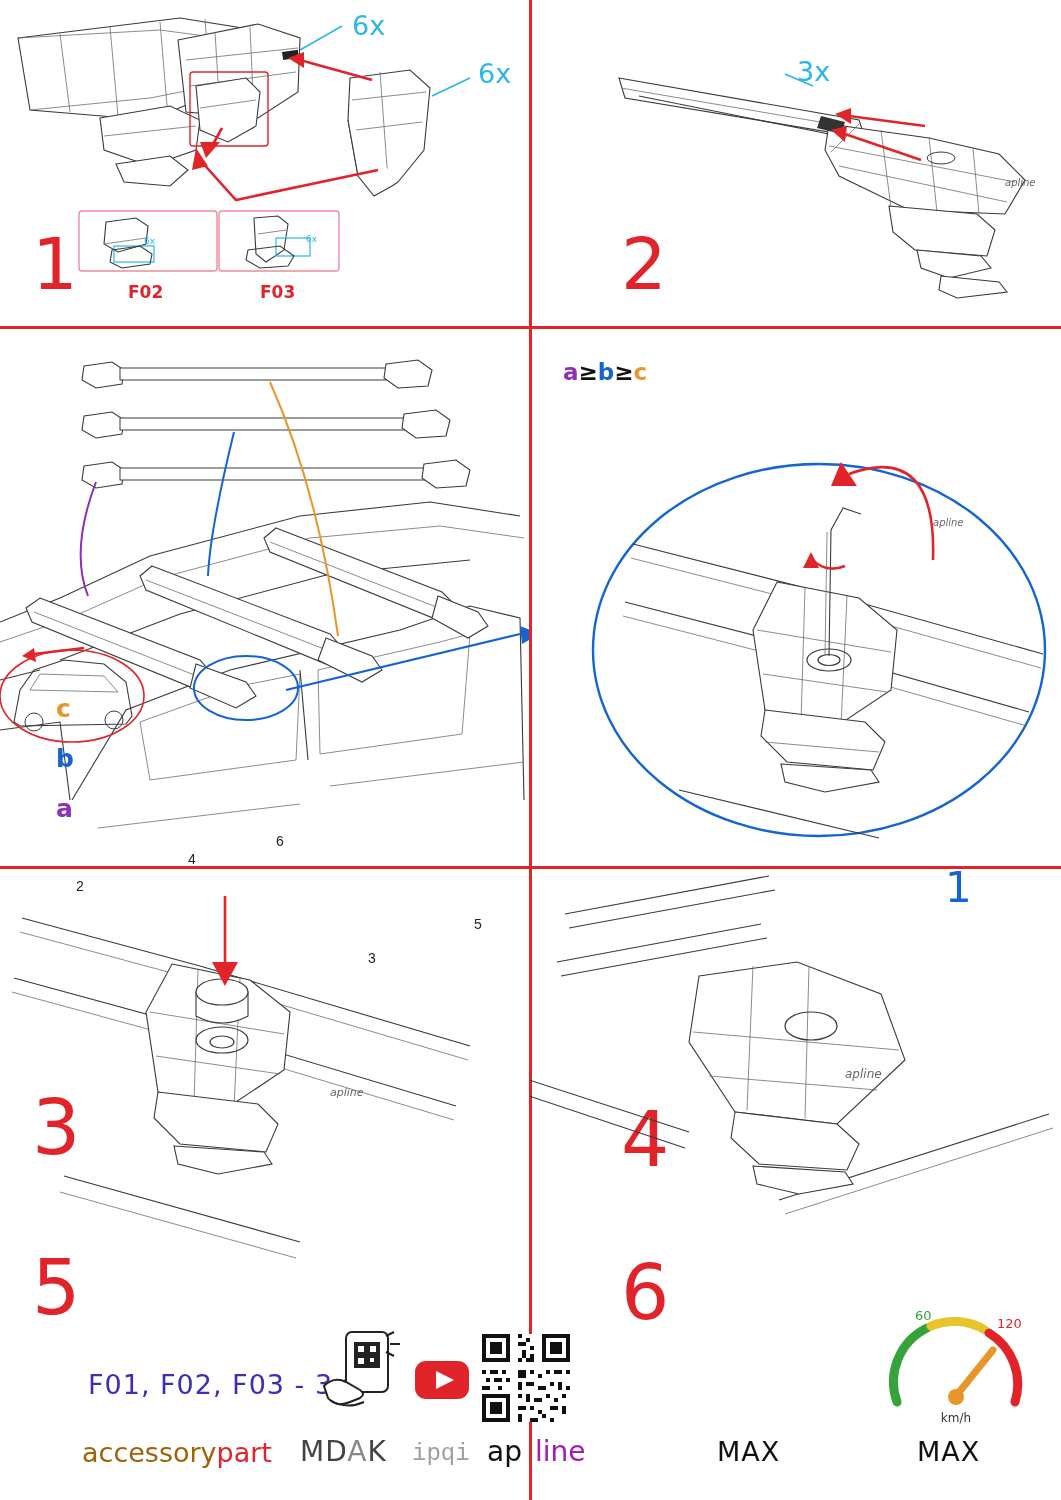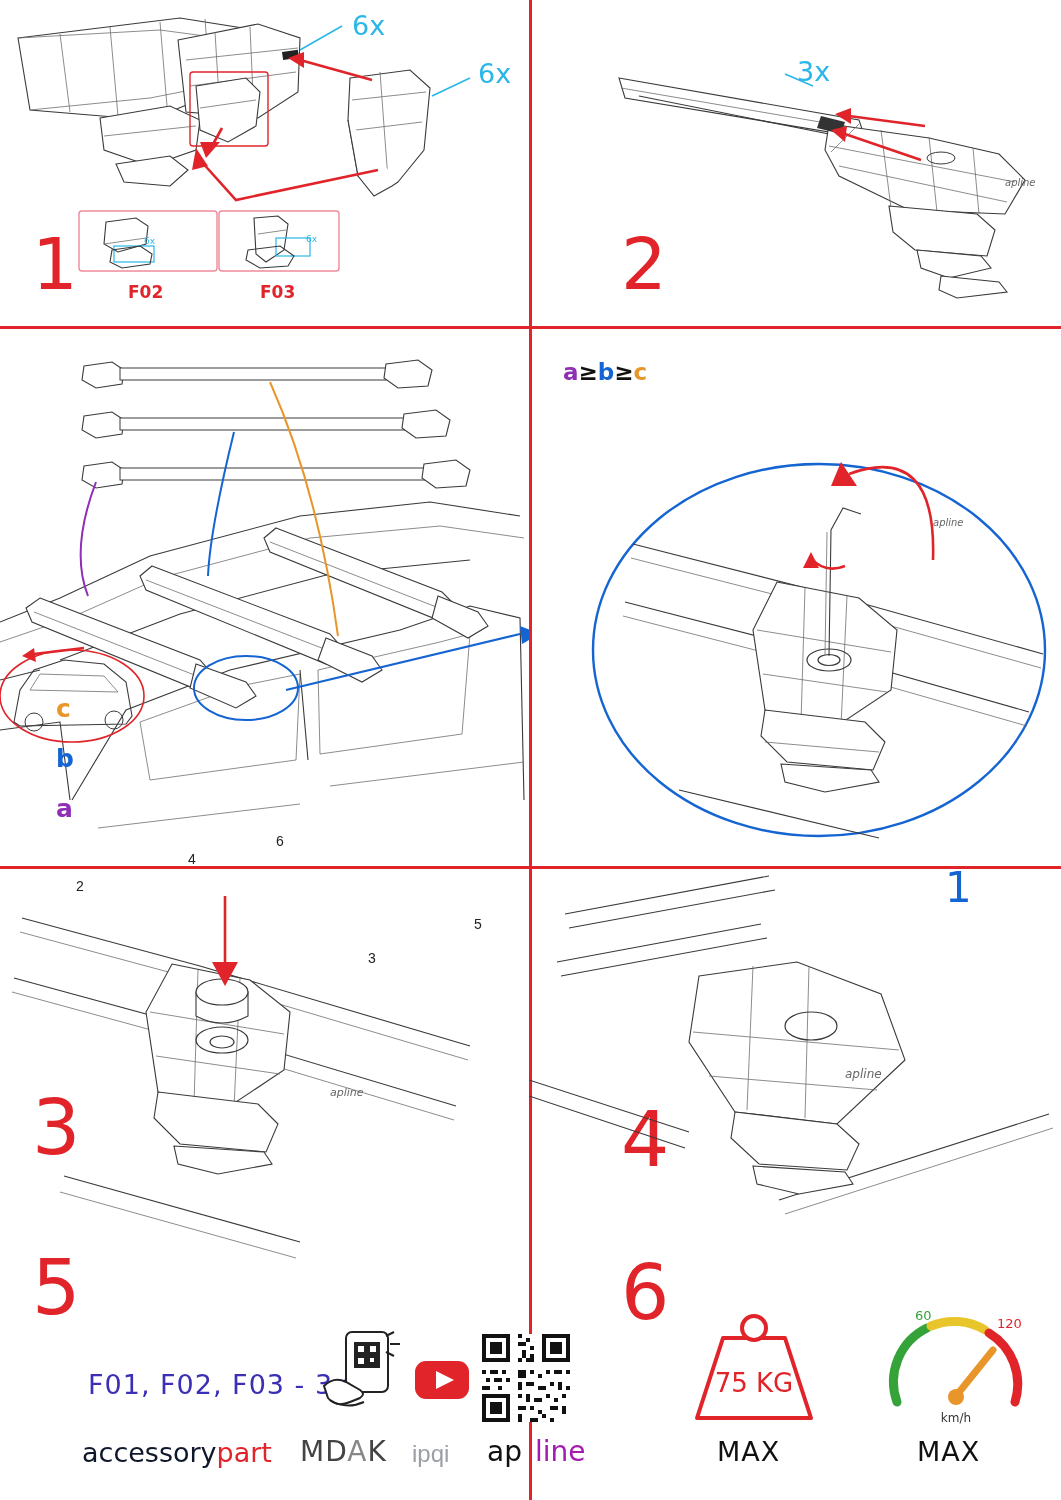--- a/index.html
+++ b/index.html
@@ -370,26 +370,26 @@
             <rect x="20" y="18" width="1" height="2"></rect>
           <rect x="9" y="20" width="1" height="2"></rect>
             <rect x="12" y="21" width="2" height="1"></rect>
             <rect x="15" y="20" width="1" height="1"></rect>
           <rect x="17" y="21" width="1" height="1"></rect>
         </g>
       </svg>
     </div>
 
     <div class="brandrow" style="left:82px;top:567px;font-size:27px;font-family:'DejaVu Sans',sans-serif;">
-      <span style="color:#0f172a;">accessory</span><span style="color:#e0242a;">part</span>
+      <span style="color:#a16207;">accessory</span><span style="color:#e0242a;">part</span>
     </div>
     <div class="brandrow" style="left:300px;top:565px;font-size:28px;letter-spacing:1px;font-family:'DejaVu Sans',sans-serif;">
       <span style="color:#444;">MD</span><span style="color:#888;">A</span><span style="color:#444;">K</span>
     </div>
-    <div class="brandrow" style="left:412px;top:570px;font-size:24px;color:#9aa0a6;font-family:Liberation Sans, sans-serif;">ipqi</div>
+    <div class="brandrow" style="left:412px;top:570px;font-size:24px;color:#9aa0a6;font-family:Liberation Mono, monospace;">ipqi</div>
     <div class="brandrow" style="left:487px;top:565px;font-size:28px;font-family:'DejaVu Sans',sans-serif;">
       <span style="color:#111;">ap</span><span style="color:#a21caf;margin-left:13px;">line</span>
     </div>
   </div>
 
   <div class="panel" style="left:529px;top:870px;width:532px;height:630px;">
     <svg width="532" height="400" viewBox="0 0 532 400">
       <path class="ln" d="M36 44 L240 6 M40 58 L246 20"></path>
       <path class="ln" d="M28 92 L232 54 M32 106 L238 68"></path>
       <path class="ln" d="M0 210 L160 262 M0 226 L156 278"></path>
@@ -402,27 +402,20 @@
       <path class="lnt" d="M224 96 L218 240"></path>
       <path class="lnt" d="M280 96 L276 248"></path>
       <ellipse cx="282" cy="156" rx="26" ry="14" fill="none" stroke="#3a3a3a" stroke-width="1.2"></ellipse>
       <path class="lnw" d="M206 242 L308 254 L330 274 L318 300 L230 294 L202 268 Z"></path>
       <path class="lnw" d="M224 296 L316 302 L324 314 L270 324 L228 314 Z"></path>
       <text x="316" y="208" font-size="12" fill="#666" font-family="DejaVu Sans" font-style="italic">apline</text>
     </svg>
 
     <div class="stepnum" style="left:92px;top:385px;font-size:76px;">6</div>
 
-    <div class="inl" style="left:160px;top:438px;">
-      <svg width="130" height="118" viewBox="0 0 130 118">
-        <path d="M34 30 L96 30 L122 110 L8 110 Z" fill="#fff" stroke="#e0242a" stroke-width="4" stroke-linejoin="round"></path>
-        <circle cx="65" cy="20" r="12" fill="#fff" stroke="#e0242a" stroke-width="4"></circle>
-        <text x="65" y="84" text-anchor="middle" class="kgtxt">75 KG</text>
-      </svg>
-    </div>
     <div class="maxlbl" style="left:188px;top:566px;">MAX</div>
 
     <div class="inl" style="left:352px;top:430px;">
       <svg width="150" height="130" viewBox="0 0 150 130">
         <path d="M16 102 A60 60 0 0 1 46 28" fill="none" stroke="#35a339" stroke-width="9" stroke-linecap="round"></path>
         <path d="M50 26 A60 60 0 0 1 104 30" fill="none" stroke="#e8c52a" stroke-width="9" stroke-linecap="round"></path>
         <path d="M108 33 A60 60 0 0 1 134 102" fill="none" stroke="#e0242a" stroke-width="9" stroke-linecap="round"></path>
         <path d="M75 96 L112 50" stroke="#e8952a" stroke-width="7" stroke-linecap="round" fill="none"></path>
         <circle cx="75" cy="97" r="8" fill="#e8952a"></circle>
         <text x="34" y="20" font-size="13" fill="#35a339" font-family="DejaVu Sans">60</text>

